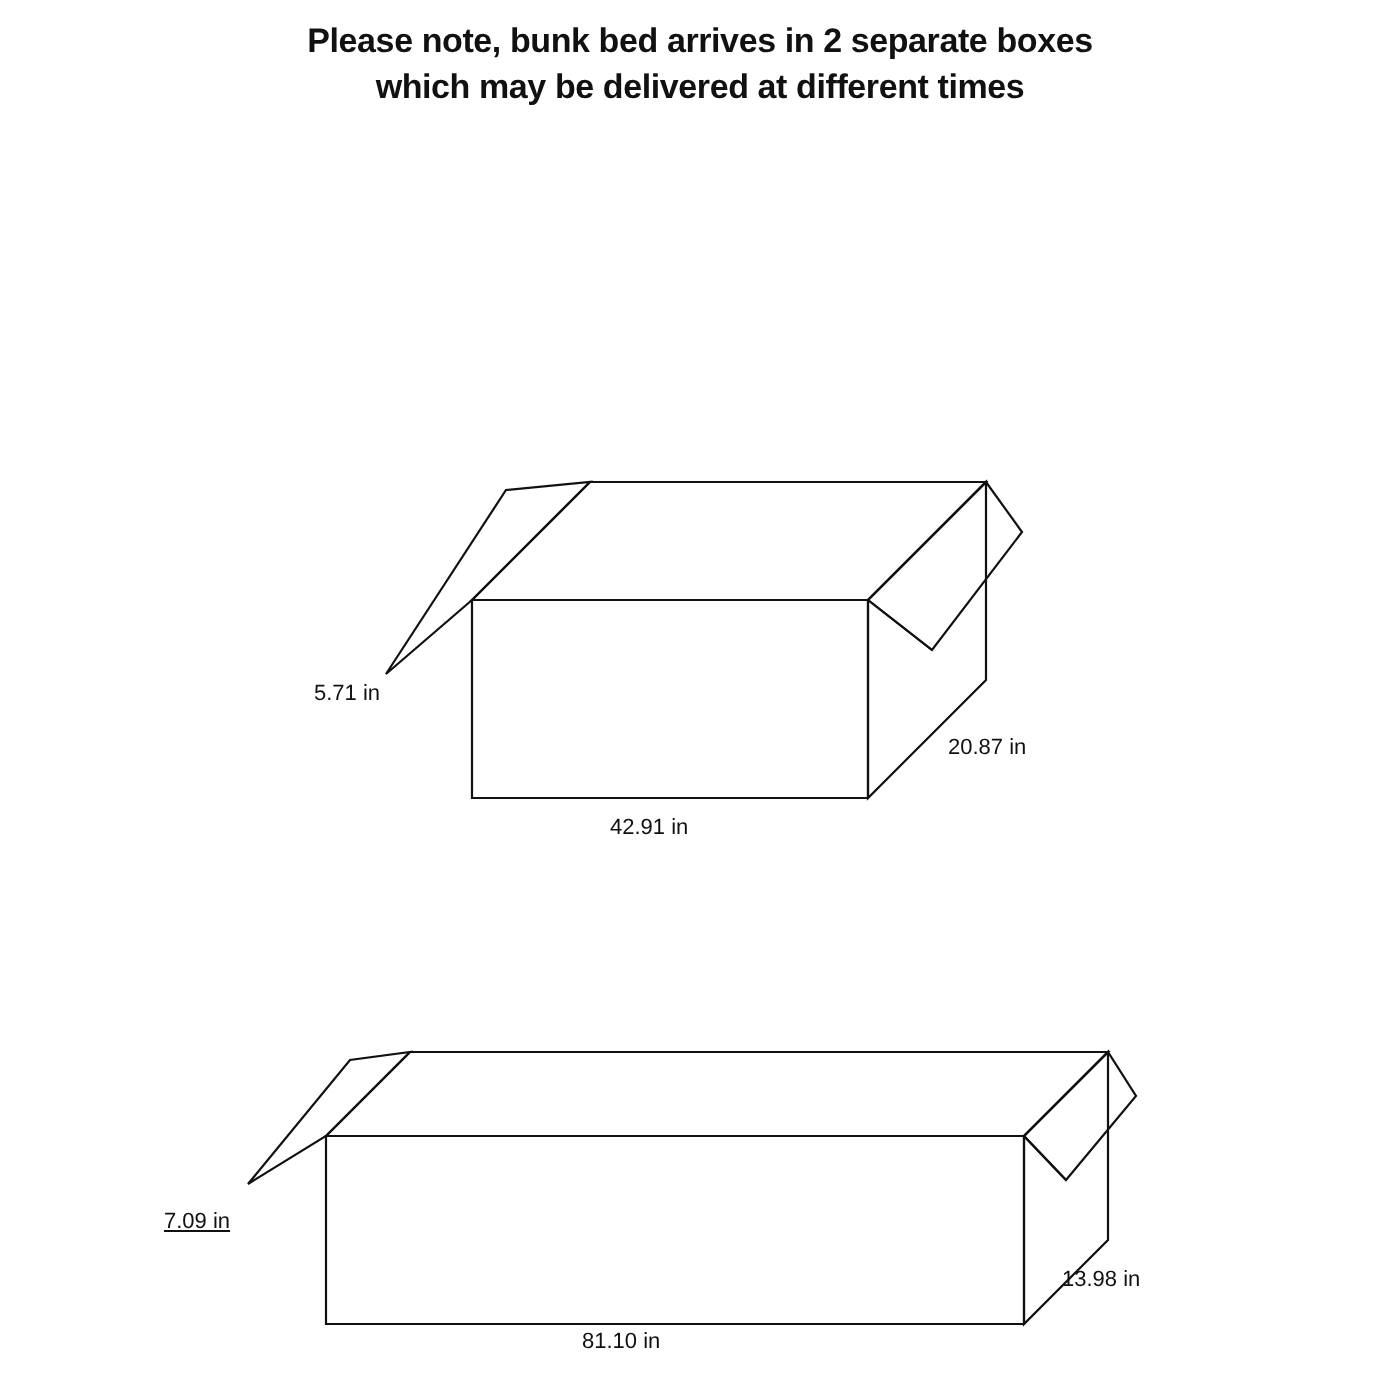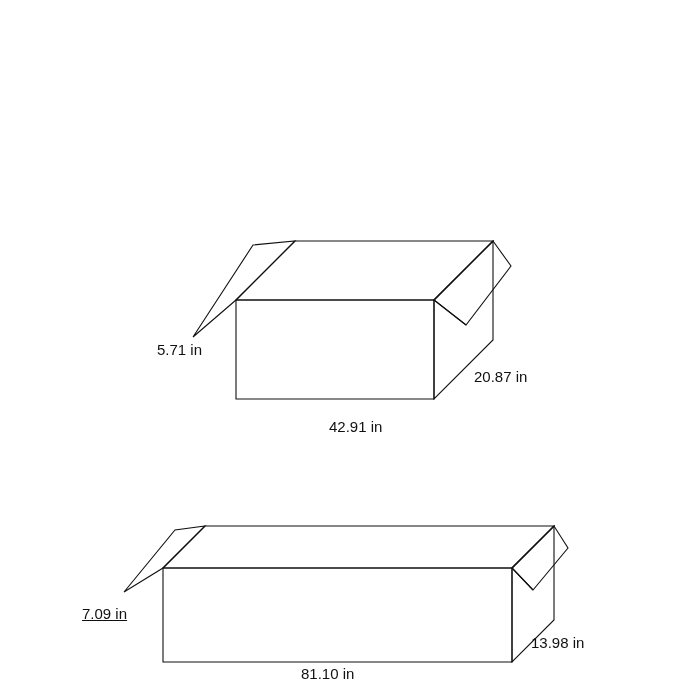--- a/index.html
+++ b/index.html
@@ -44,39 +44,43 @@
   }
   .box-line {
     fill: none;
     stroke: #111111;
     stroke-width: 1.1;
     stroke-linejoin: miter;
     stroke-linecap: butt;
   }
   .dim-label {
     position: absolute;
-    font-size: 15px;
+    font-size: 11px;
     font-weight: 400;
     color: #111111;
     white-space: nowrap;
   }
   
   #lbl-top-height { left: 157px; top: 341px; }
-  #lbl-top-width  { left: 305px; top: 418px; margin-left: 24px; }
+  #lbl-top-width  { left: 305px; top: 408px; }
   #lbl-top-depth  { left: 474px; top: 368px; }
   
   #lbl-bot-height { left: 82px;  top: 605px; text-decoration: underline; }
-  #lbl-bot-width  { left: 301px; top: 665px; }
+  #lbl-bot-width  { left: 291px; top: 665px; }
   #lbl-bot-depth  { left: 531px; top: 634px; }
 </style>
 </head>
 <body>
 
 <div class="stage">
 
+  <div class="note">
+    <span class="line">Please note, bunk bed arrives in 2 separate boxes</span>
+    <span class="line">which may be delivered at different times</span>
+  </div>
 
   <svg class="diagram" viewBox="0 0 700 700">
 
     <g>
 
       <path class="box-line" d="M 236 300 L 236 399 L 434 399 L 434 300 Z"></path>
 
       <path class="box-line" d="M 236 300 L 295 241 L 493 241 L 434 300 Z"></path>
 
       <path class="box-line" d="M 434 300 L 493 241 L 493 340 L 434 399 Z"></path>

